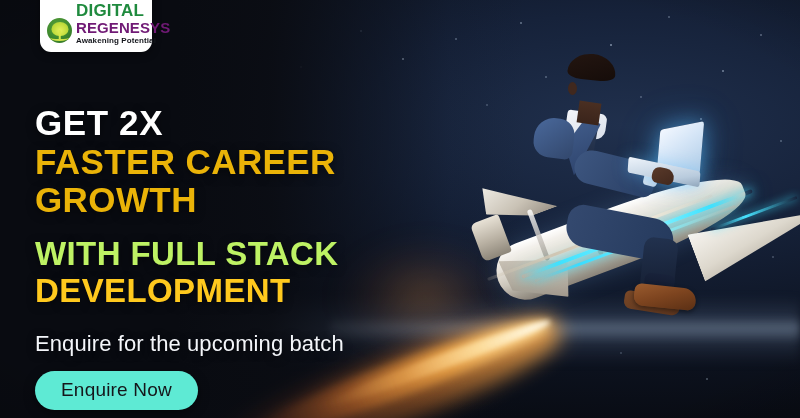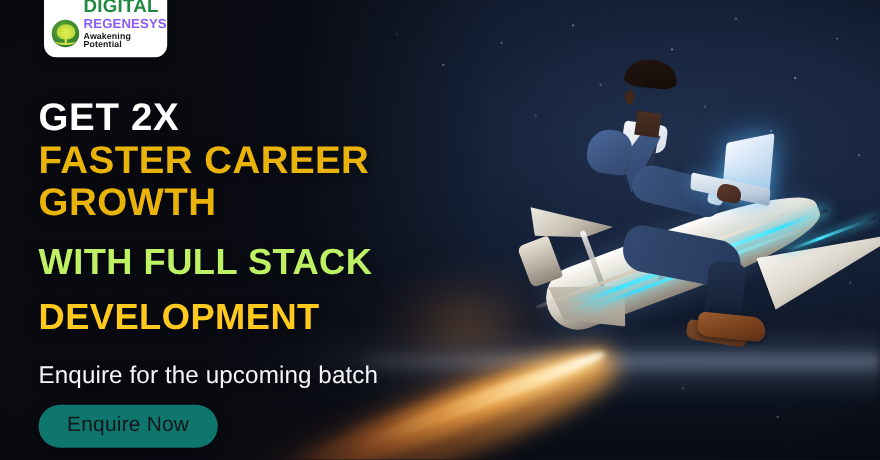--- a/index.html
+++ b/index.html
@@ -314,59 +314,59 @@
   .logo-mark .arc {
     position:absolute; left:12%; bottom:9%; width:76%; height:26%;
     border-bottom:2px solid #cfe24a; border-radius:0 0 50% 50%;
   }
   .logo-text { display:flex; flex-direction:column; line-height:1;margin-top:26px; }
   .logo-l1 {
     font-size:17px; font-weight:bold; letter-spacing:.2px;
     color:#1f8a3e;
   }
   .logo-l2 {
-    font-size:12px; font-weight:bold; letter-spacing:.1px;
-    color:#8b5cf6; margin-top:1px;
+    font-size:15px; font-weight:bold; letter-spacing:.1px;
+    color:#701a75; margin-top:1px;
   }
   .logo-l3 {
     font-size:8px; font-weight:bold; color:#14161c;
     margin-top:2px; letter-spacing:.1px;
   }
 
   
-  .copy { position:absolute; left:35px; top:88px; width:470px; }
+  .copy { position:absolute; left:35px; top:104px; width:470px; }
 
   .h-line1 {
     font-size:35px; font-weight:bold; color:#ffffff;
     letter-spacing:.6px; line-height:1.07;
     text-shadow:0 2px 10px rgba(0,0,0,.55);
   }
   .h-line2 {
     font-size:35px; font-weight:bold; color:#eab308;
     letter-spacing:.4px; line-height:1.07; margin-top:2px;
     text-shadow:0 2px 10px rgba(0,0,0,.55);
   }
   .h-line3 {
     font-size:33px; font-weight:bold; color:#bef264;
     letter-spacing:.4px; line-height:1.08; margin-top:18px;
     text-shadow:0 2px 10px rgba(0,0,0,.5);
   }
   .h-line4 {
     font-size:33px; font-weight:bold; color:#FFC91E;
-    letter-spacing:.4px; line-height:1.08; margin-top:14px;
+    letter-spacing:.4px; line-height:1.08; margin-top:1px;
     text-shadow:0 2px 10px rgba(0,0,0,.5);
   }
   .sub {
     font-size:22px; font-weight:normal; color:#f4f6fa;
     letter-spacing:.1px; margin-top:22px;
     text-shadow:0 2px 8px rgba(0,0,0,.55);
   }
   .cta {
     display:inline-block; margin-top:14px;
-    background:#0f766e;
+    background:#5eead4;
     color:#15161a;
     font-size:19px; font-weight:normal;
     padding:8px 26px 9px 26px;
     border:none; border-radius:20px;
     cursor:pointer;
     letter-spacing:.2px;
     box-shadow:0 3px 12px rgba(0,0,0,.45);
   }
 </style>
 </head>

